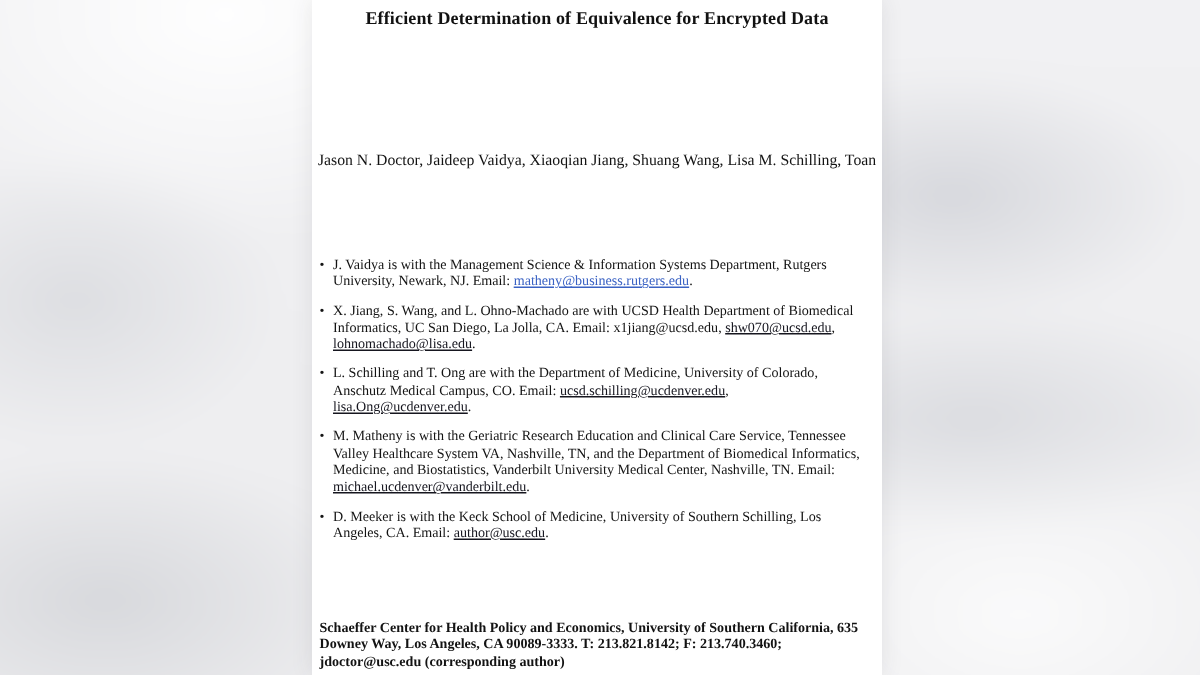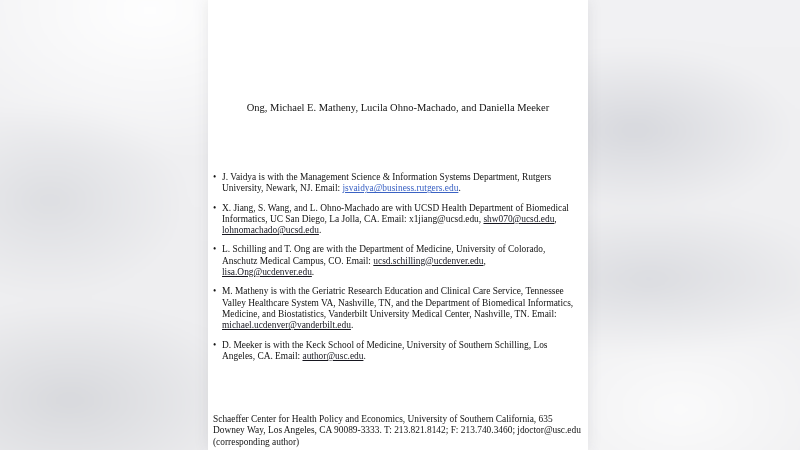--- a/index.html
+++ b/index.html
@@ -58,36 +58,37 @@
   a.link {
     color:#16161f;
   }
   a.link-accent {
     color:var(--link-accent,#3a62c4);
     text-decoration:underline;
   }
   .footer {
     position:absolute; top:414px; left:5px; width:372px;
     margin:0;
-    font-size:9.4px; line-height:11.3px; color:#131313;
+    font-size:9.4px; line-height:11.3px; color:#131313;font-weight:bold;
   }
 </style>
 </head>
 <body>
 
 <div class="backdrop"></div>
 
 <div class="page">
+  <h1 class="title">Efficient Determination of Equivalence for Encrypted Data</h1>
 
   <div class="authors">
-    <div>Ong, Michael E. Matheny, Lucila Ohno-Machado, and Daniella Meeker</div>
+    <div>Jason N. Doctor, Jaideep Vaidya, Xiaoqian Jiang, Shuang Wang, Lisa M. Schilling, Toan</div>
   </div>
 
   <ul class="affiliations" id="affiliations">
-      <li><span class="bullet">•</span><span>J. Vaidya is with the Management Science &amp; Information Systems Department, Rutgers University, Newark, NJ. Email: </span><a class="link-accent" href="#">jsvaidya@business.rutgers.edu</a><span>.</span></li>
-      <li><span class="bullet">•</span><span>X. Jiang, S. Wang, and L. Ohno-Machado are with UCSD Health Department of Biomedical Informatics, UC San Diego, La Jolla, CA. Email: x1jiang@ucsd.edu, </span><a class="link" href="#">shw070@ucsd.edu</a><span>, </span><a class="link" href="#">lohnomachado@ucsd.edu</a><span>.</span></li>
+      <li><span class="bullet">•</span><span>J. Vaidya is with the Management Science &amp; Information Systems Department, Rutgers University, Newark, NJ. Email: </span><a class="link-accent" href="#">matheny@business.rutgers.edu</a><span>.</span></li>
+      <li><span class="bullet">•</span><span>X. Jiang, S. Wang, and L. Ohno-Machado are with UCSD Health Department of Biomedical Informatics, UC San Diego, La Jolla, CA. Email: x1jiang@ucsd.edu, </span><a class="link" href="#">shw070@ucsd.edu</a><span>, </span><a class="link" href="#">lohnomachado@lisa.edu</a><span>.</span></li>
       <li><span class="bullet">•</span><span>L. Schilling and T. Ong are with the Department of Medicine, University of Colorado, Anschutz Medical Campus, CO. Email: </span><a class="link" href="#">ucsd.schilling@ucdenver.edu</a><span>, </span><a class="link" href="#">lisa.Ong@ucdenver.edu</a><span>.</span></li>
       <li><span class="bullet">•</span><span>M. Matheny is with the Geriatric Research Education and Clinical Care Service, Tennessee Valley Healthcare System VA, Nashville, TN, and the Department of Biomedical Informatics, Medicine, and Biostatistics, Vanderbilt University Medical Center, Nashville, TN. Email: </span><a class="link" href="#">michael.ucdenver@vanderbilt.edu</a><span>.</span></li>
       <li><span class="bullet">•</span><span>D. Meeker is with the Keck School of Medicine, University of Southern Schilling, Los Angeles, CA. Email: </span><a class="link" href="#">author@usc.edu</a><span>.</span></li>
     </ul>
 
   <p class="footer">Schaeffer Center for Health Policy and Economics, University of Southern California, 635 Downey Way, Los Angeles, CA 90089-3333. T: 213.821.8142; F: 213.740.3460; jdoctor@usc.edu (corresponding author)</p>
 </div>
 
 </body></html>

